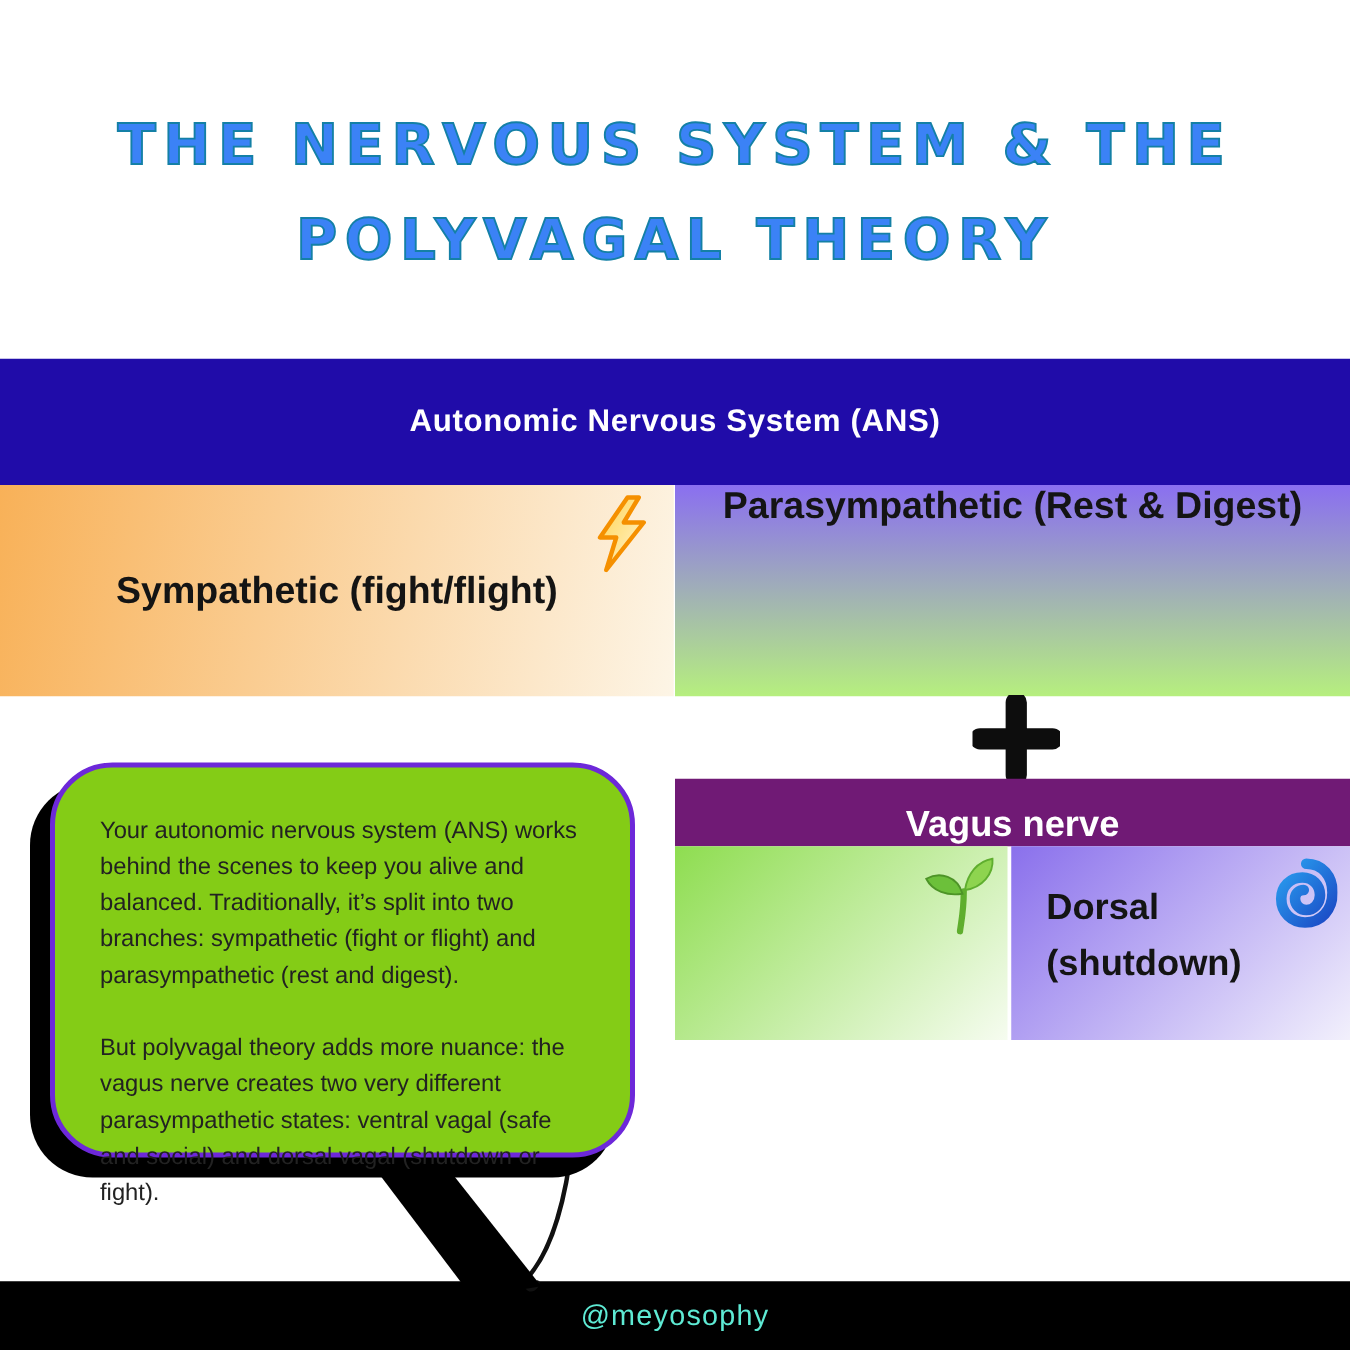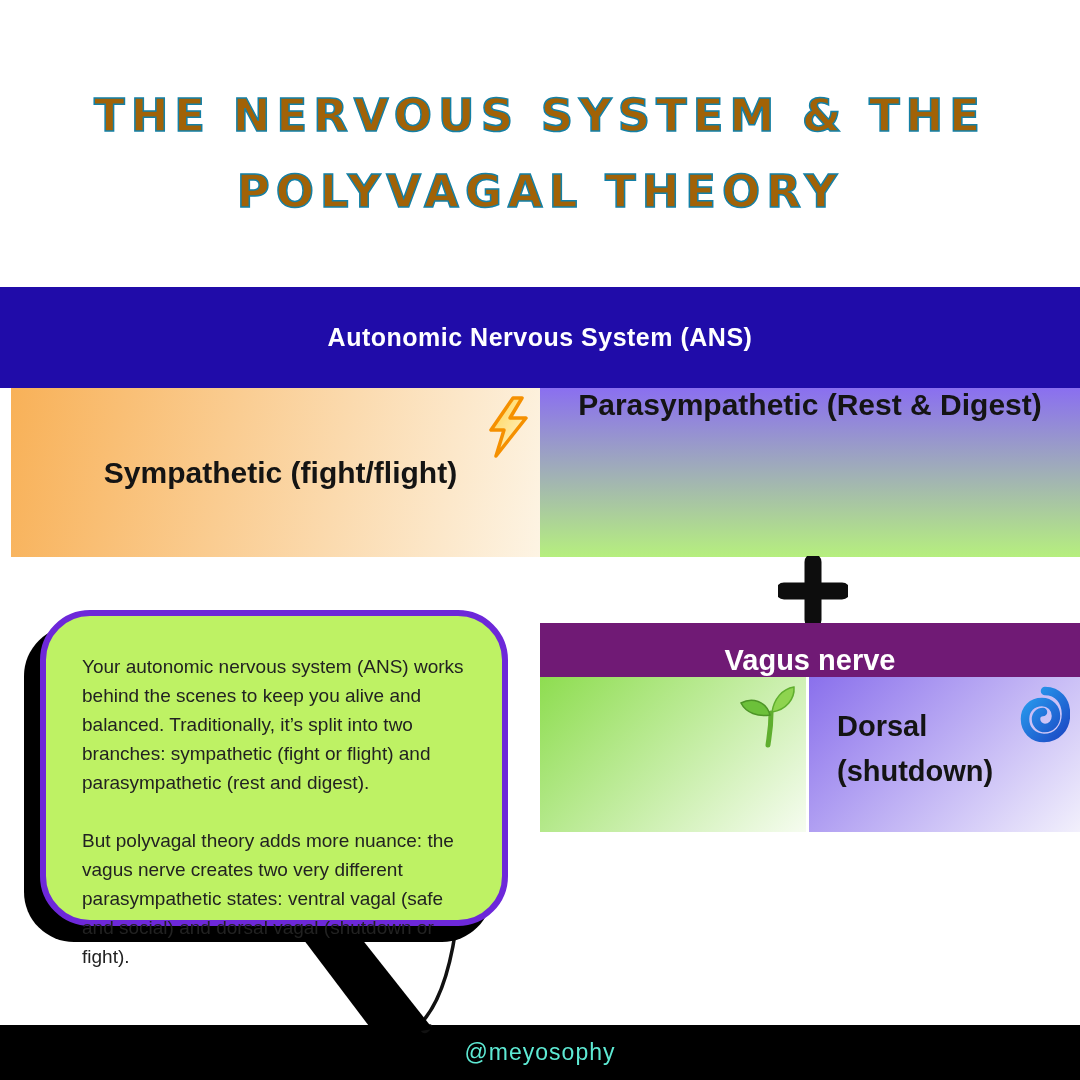--- a/index.html
+++ b/index.html
@@ -2,38 +2,38 @@
 <html><head>
 <meta charset="utf-8">
 <style>
   * { margin:0; padding:0; box-sizing:border-box; }
   html,body { width:1080px; height:1080px; background:#fff; font-family:"Liberation Sans", sans-serif; }
   #canvas { position:relative; width:1080px; height:1080px; background:#fff; overflow:hidden; }
 
   
   .title {
     position:absolute; top:78px; left:0; width:1080px;
-    text-align:center; color:#a16207;
+    text-align:center; color:#3b82f6;
     font-family:"DejaVu Sans", sans-serif;
     font-weight:bold; font-size:45px; letter-spacing:6px; line-height:76px;
     -webkit-text-stroke:1.5px #1480a6;
   }
 
   
   .ans-banner {
     position:absolute; top:287px; left:0; width:1080px; height:101px;
     background:#200ca9; display:flex; align-items:center; justify-content:center;
   }
   .ans-banner span {
     color:#fff; font-weight:bold; font-size:25px; letter-spacing:0.5px;
   }
 
   
   .box-sympathetic {
-    position:absolute; top:388px; left:11px; width:539px; height:169px;
+    position:absolute; top:388px; left:0; width:539px; height:169px;
     background:linear-gradient(100deg, #f8b158 0%, #fdf5e6 100%);
     display:flex; align-items:center; justify-content:center;
   }
   .box-parasympathetic {
     position:absolute; top:388px; left:540px; width:540px; height:169px;
     background:linear-gradient(180deg, #8a6ff0 0%, #b6ef7e 100%);
     display:flex; align-items:flex-start; justify-content:center;
   }
   .row1-label { color:#141414; font-weight:bold; font-size:30px; }
 
@@ -61,22 +61,22 @@
   .state-text {
     position:absolute; left:28px; top:27px;
     color:#141414; font-weight:bold; font-size:29px; line-height:45px;
   }
   .seedling-icon { position:absolute; top:8px; right:10px; width:58px; height:64px; }
   .cyclone-icon  { position:absolute; top:8px; right:10px; width:52px; height:62px; }
 
   
   .bubble-wrap { position:absolute; top:610px; left:40px; width:468px; height:316px; }
   .bubble {
-    width:100%; height:100%; background:#bef264;
-    border:6px solid #6d28d9; border-radius:50px;
+    width:100%; height:100%; background:#84cc16;
+    border:4px solid #6d28d9; border-radius:50px;
     box-shadow:-16px 16px 0 0 #000;
     padding:36px 36px 0 36px; position:relative; z-index:2;
   }
   .bubble p { color:#222; font-size:19px; line-height:29px; }
   .bubble p + p { margin-top:29px; }
   .bubble-tail { position:absolute; top:905px; left:60px; width:420px; height:140px; z-index:1; }
 
   
   .footer {
     position:absolute; bottom:0; left:0; width:1080px; height:55px;

